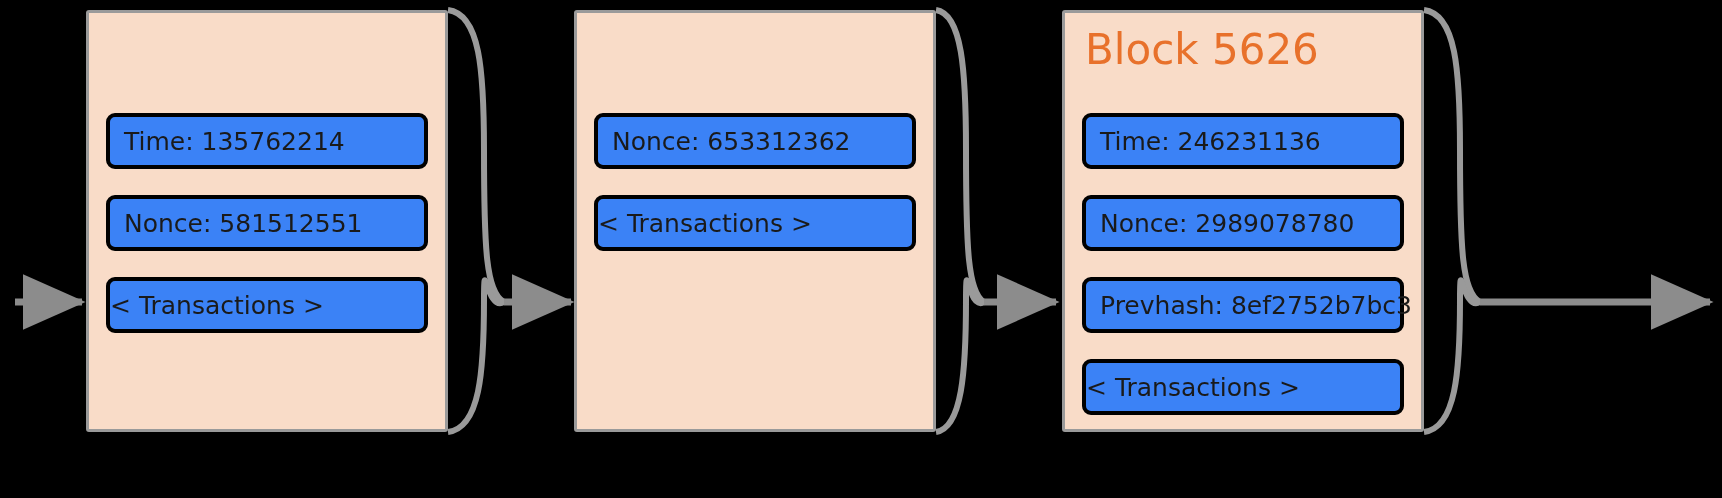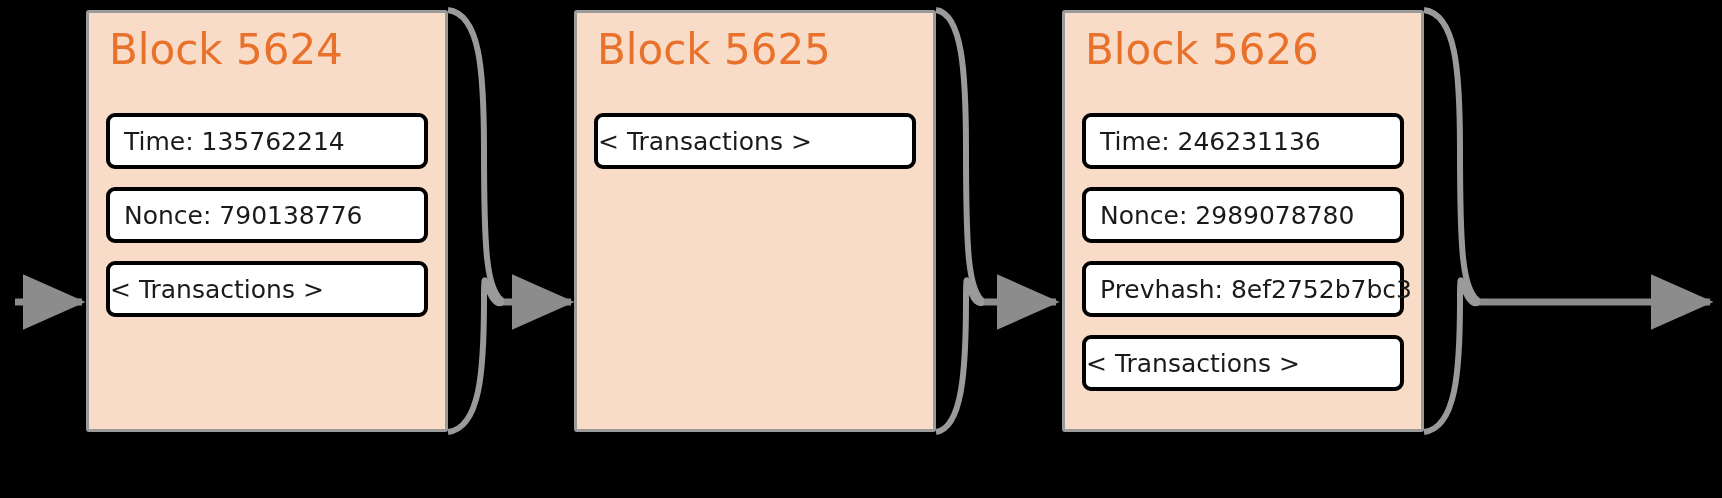--- a/index.html
+++ b/index.html
@@ -6,21 +6,21 @@
   body{width:1722px;height:498px;overflow:hidden;
        font-family:"DejaVu Sans","Liberation Sans",sans-serif;}
   #stage{position:relative;width:1722px;height:498px;background:#000;}
 
   .block{position:absolute;top:10px;height:422px;
          background:#f9dcc8;border:3px solid #9a9a9a;border-radius:3px;
          box-sizing:border-box;}
   .block-title{position:absolute;left:20px;top:16px;
                font-size:42px;color:#e8712b;line-height:1;white-space:nowrap;}
   .fields{position:absolute;left:17px;right:17px;top:100px;}
-  .field{height:56px;margin-bottom:18px;background:#ffffff;
+  .field{height:56px;margin-bottom:26px;background:#3b82f6;
          border:4px solid #000;border-radius:9px;box-sizing:border-box;
          display:flex;align-items:center;}
   .field-text{padding-left:14px;font-size:25px;color:#1a1a1a;white-space:nowrap;}
   .field.tx{}
   .field.tx .field-text{padding-left:0;}
 
   .conn{position:absolute;top:0;left:0;pointer-events:none;}
 </style>
 </head>
 <body>
@@ -30,48 +30,49 @@
   <svg class="conn" width="110" height="498" style="left:10px;top:0;">
     <defs>
       <marker id="ah0" markerWidth="10" markerHeight="10" refX="8.5" refY="4" orient="auto" markerUnits="strokeWidth">
         <path d="M0,0 L9,4 L0,8 z" fill="#8c8c8c"></path>
       </marker>
     </defs>
     <line x1="5" y1="302" x2="72" y2="302" stroke="#8c8c8c" stroke-width="7" marker-end="url(#ah0)"></line>
   </svg>
 
   <div class="block" style="left:86px;width:362px;">
-    <div class="block-title">Block 5624</div>
     <div class="fields">
       <div class="field">
         <span class="field-text">Time: 135762214</span>
       </div>
       <div class="field">
-        <span class="field-text">Nonce: 790138776</span>
+        <span class="field-text">Nonce: 581512551</span>
       </div>
       <div class="field tx">
         <span class="field-text">&lt; Transactions &gt;</span>
       </div>
     </div>
   </div>
 
   <svg class="conn" width="140" height="498" style="left:446px;top:0;">
     <defs>
       <marker id="ah1" markerWidth="10" markerHeight="10" refX="8.5" refY="4" orient="auto" markerUnits="strokeWidth">
         <path d="M0,0 L9,4 L0,8 z" fill="#8c8c8c"></path>
       </marker>
     </defs>
     <path d="M2,10 C34,14 38,70 38,150 C38,250 40,292 58,302" fill="none" stroke="#9a9a9a" stroke-width="6"></path>
     <path d="M2,432 C34,428 38,372 38,300 C38,250 40,312 58,302" fill="none" stroke="#9a9a9a" stroke-width="6"></path>
     <line x1="58" y1="302" x2="125" y2="302" stroke="#8c8c8c" stroke-width="7" marker-end="url(#ah1)"></line>
   </svg>
 
   <div class="block" style="left:574px;width:362px;">
-    <div class="block-title">Block 5625</div>
     <div class="fields">
+      <div class="field">
+        <span class="field-text">Nonce: 653312362</span>
+      </div>
       <div class="field tx">
         <span class="field-text">&lt; Transactions &gt;</span>
       </div>
     </div>
   </div>
 
   <svg class="conn" width="140" height="498" style="left:934px;top:0;">
     <defs>
       <marker id="ah2" markerWidth="10" markerHeight="10" refX="8.5" refY="4" orient="auto" markerUnits="strokeWidth">
         <path d="M0,0 L9,4 L0,8 z" fill="#8c8c8c"></path>

